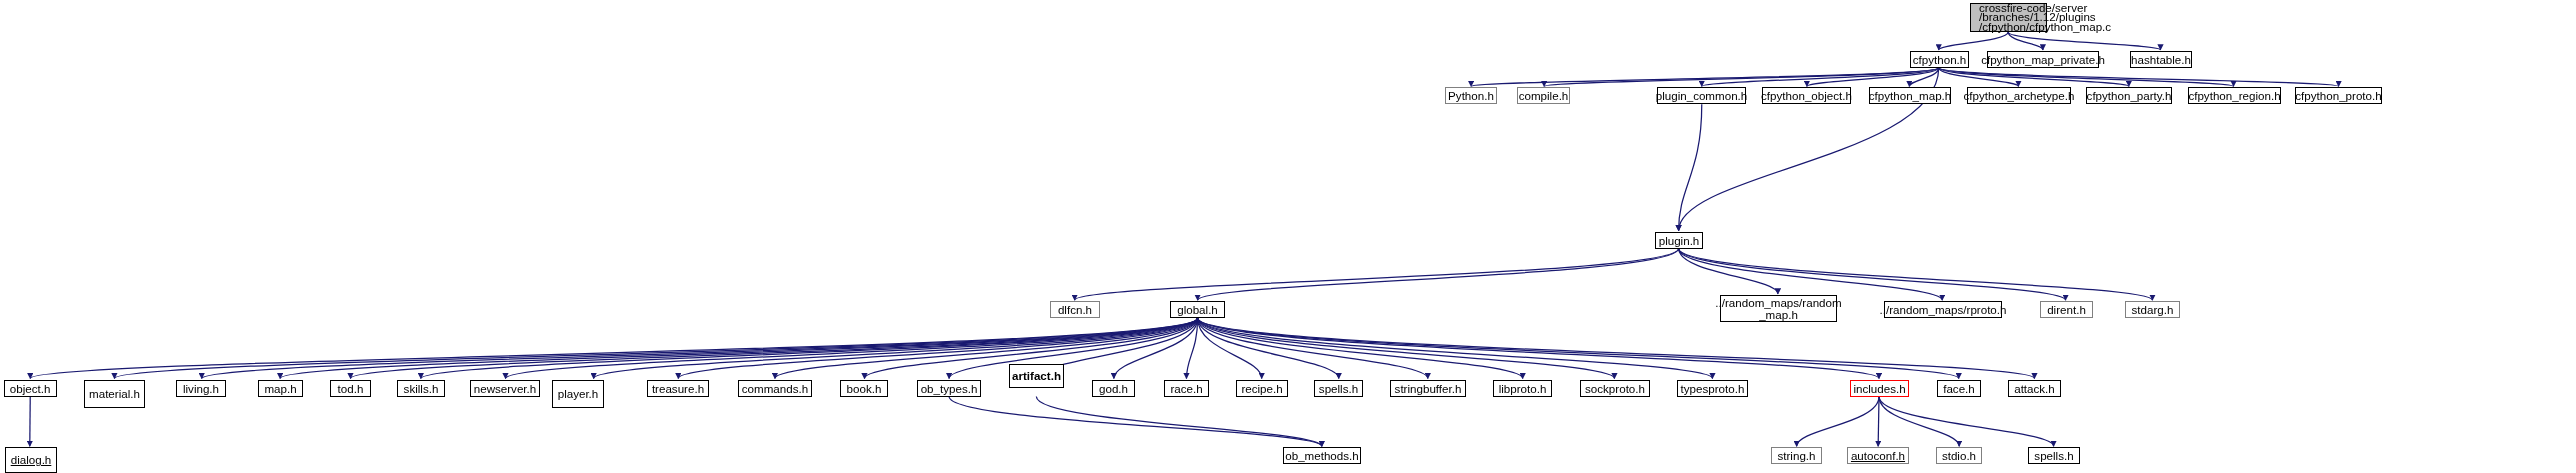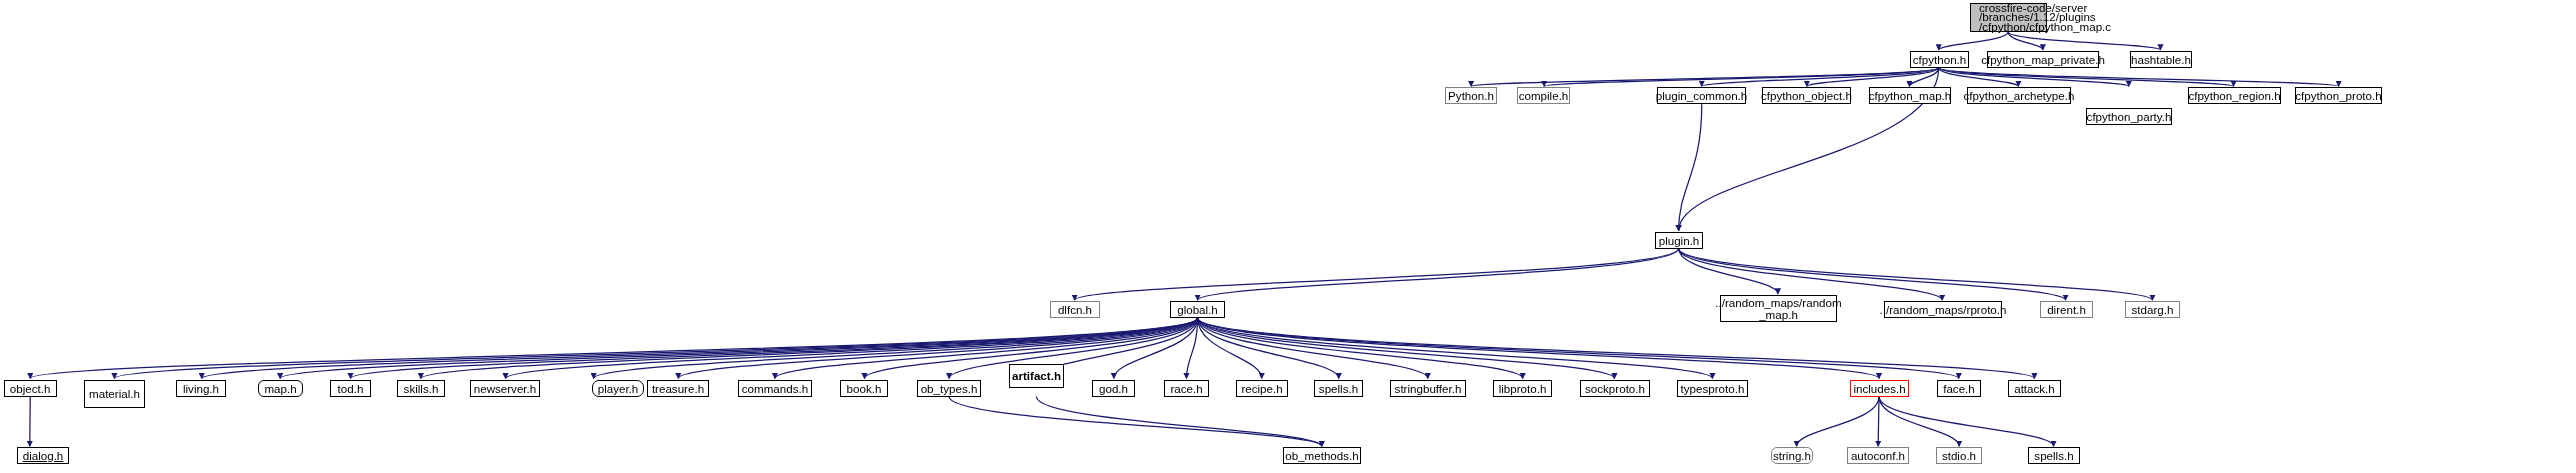--- a/index.html
+++ b/index.html
@@ -114,56 +114,56 @@
 /cfpython/cfpython_map.c</div>
       <div class="node black" style="left: 1910px; top: 51px; width: 59px; height: 17px;">cfpython.h</div>
       <div class="node black" style="left: 1987px; top: 51px; width: 112px; height: 17px;">cfpython_map_private.h</div>
       <div class="node black" style="left: 2130px; top: 51px; width: 62px; height: 17px;">hashtable.h</div>
       <div class="node gray" style="left: 1445px; top: 87px; width: 52px; height: 17px;">Python.h</div>
       <div class="node gray" style="left: 1517px; top: 87px; width: 53px; height: 17px;">compile.h</div>
       <div class="node black" style="left: 1657px; top: 87px; width: 89px; height: 17px;">plugin_common.h</div>
       <div class="node black" style="left: 1762px; top: 87px; width: 89px; height: 17px;">cfpython_object.h</div>
       <div class="node black" style="left: 1869px; top: 87px; width: 82px; height: 17px;">cfpython_map.h</div>
       <div class="node black" style="left: 1967px; top: 87px; width: 104px; height: 17px;">cfpython_archetype.h</div>
-      <div class="node black" style="left: 2086px; top: 87px; width: 86px; height: 17px; margin-top: 21px;">cfpython_party.h</div>
+      <div class="node black" style="left: 2086px; top: 87px; width: 86px; height: 17px;">cfpython_party.h</div>
       <div class="node black" style="left: 2188px; top: 87px; width: 93px; height: 17px;">cfpython_region.h</div>
       <div class="node black" style="left: 2295px; top: 87px; width: 87px; height: 17px;">cfpython_proto.h</div>
       <div class="node black" style="left: 1655px; top: 232px; width: 48px; height: 17px;">plugin.h</div>
       <div class="node gray" style="left: 1050px; top: 301px; width: 50px; height: 17px;">dlfcn.h</div>
       <div class="node black" style="left: 1170px; top: 301px; width: 55px; height: 17px;">global.h</div>
       <div class="node black" style="left: 1720px; top: 295px; width: 117px; height: 27px;">../random_maps/random
 _map.h</div>
       <div class="node black" style="left: 1884px; top: 301px; width: 118px; height: 17px;">../random_maps/rproto.h</div>
       <div class="node gray" style="left: 2040px; top: 301px; width: 53px; height: 17px;">dirent.h</div>
       <div class="node gray" style="left: 2125px; top: 301px; width: 55px; height: 17px;">stdarg.h</div>
       <div class="node black" style="left: 3.6px; top: 380px; width: 53px; height: 17px;">object.h</div>
       <div class="node black" style="left: 84px; top: 380px; width: 61px; height: 28px;">material.h</div>
       <div class="node black" style="left: 176px; top: 380px; width: 50px; height: 17px;">living.h</div>
-      <div class="node black" style="left: 258px; top: 380px; width: 45px; height: 17px; border-radius: 6px;">map.h</div>
+      <div class="node black" style="left: 258px; top: 380px; width: 45px; height: 17px;">map.h</div>
       <div class="node black" style="left: 330px; top: 380px; width: 41px; height: 17px;">tod.h</div>
       <div class="node black" style="left: 397px; top: 380px; width: 48px; height: 17px;">skills.h</div>
       <div class="node black" style="left: 470px; top: 380px; width: 70px; height: 17px;">newserver.h</div>
-      <div class="node black" style="left: 592px; top: 380px; width: 52px; height: 17px; border-radius: 7px;">player.h</div>
+      <div class="node black" style="left: 552px; top: 380px; width: 52px; height: 28px;">player.h</div>
       <div class="node black" style="left: 647px; top: 380px; width: 62px; height: 17px;">treasure.h</div>
       <div class="node black" style="left: 738px; top: 380px; width: 74px; height: 17px;">commands.h</div>
       <div class="node black" style="left: 840px; top: 380px; width: 48px; height: 17px;">book.h</div>
       <div class="node black" style="left: 917px; top: 380px; width: 64px; height: 17px;">ob_types.h</div>
       <div class="node black" style="left: 1009px; top: 364px; width: 55px; height: 24px; font-weight: bold;">artifact.h</div>
       <div class="node black" style="left: 1092px; top: 380px; width: 43px; height: 17px;">god.h</div>
       <div class="node black" style="left: 1164px; top: 380px; width: 45px; height: 17px;">race.h</div>
       <div class="node black" style="left: 1236px; top: 380px; width: 52px; height: 17px;">recipe.h</div>
       <div class="node black" style="left: 1314px; top: 380px; width: 49px; height: 17px;">spells.h</div>
       <div class="node black" style="left: 1390px; top: 380px; width: 76px; height: 17px;">stringbuffer.h</div>
       <div class="node black" style="left: 1493px; top: 380px; width: 59px; height: 17px;">libproto.h</div>
       <div class="node black" style="left: 1580px; top: 380px; width: 70px; height: 17px;">sockproto.h</div>
       <div class="node black" style="left: 1677px; top: 380px; width: 71px; height: 17px;">typesproto.h</div>
       <div class="node red" style="left: 1850px; top: 380px; width: 59px; height: 17px;">includes.h</div>
       <div class="node black" style="left: 1937px; top: 380px; width: 44px; height: 17px;">face.h</div>
       <div class="node black" style="left: 2008px; top: 380px; width: 53px; height: 17px;">attack.h</div>
-      <div class="node black" style="left: 17px; top: 447px; width: 52px; height: 17px; text-decoration: underline;">dialog.h</div>
+      <div class="node black" style="left: 5px; top: 447px; width: 52px; height: 26px; text-decoration: underline;">dialog.h</div>
       <div class="node black" style="left: 1283px; top: 447px; width: 78px; height: 17px;">ob_methods.h</div>
-      <div class="node gray" style="left: 1771px; top: 447px; width: 42px; height: 17px; border-radius: 6px;">string.h</div>
-      <div class="node gray" style="left: 1847px; top: 447px; width: 62px; height: 17px;">autoconf.h</div>
+      <div class="node gray" style="left: 1771px; top: 447px; width: 51px; height: 17px;">string.h</div>
+      <div class="node gray" style="left: 1847px; top: 447px; width: 62px; height: 17px; text-decoration: underline;">autoconf.h</div>
       <div class="node gray" style="left: 1936px; top: 447px; width: 46px; height: 17px;">stdio.h</div>
       <div class="node black" style="left: 2028px; top: 447px; width: 52px; height: 17px;">spells.h</div>
     </div>
 </div>
 
 
 </body></html>

